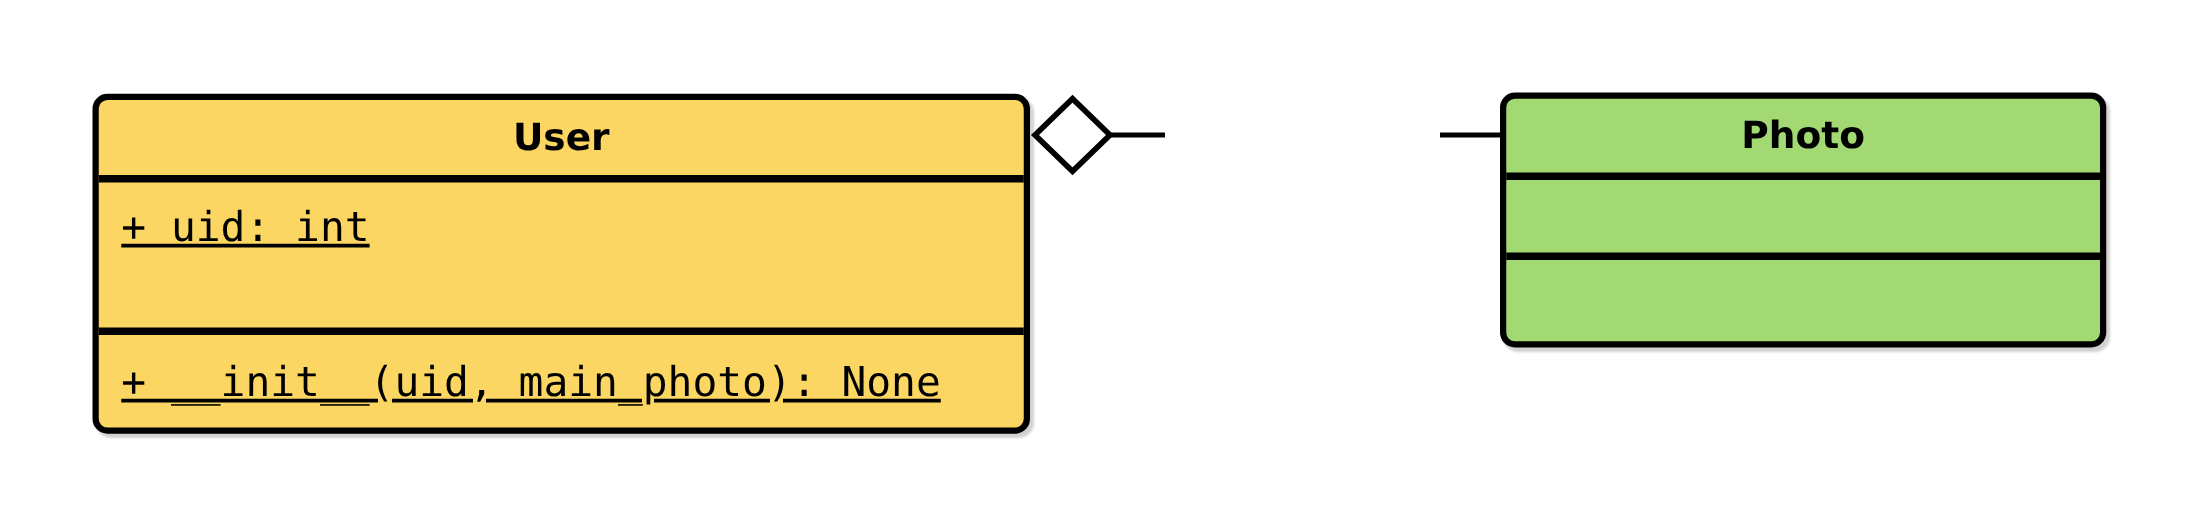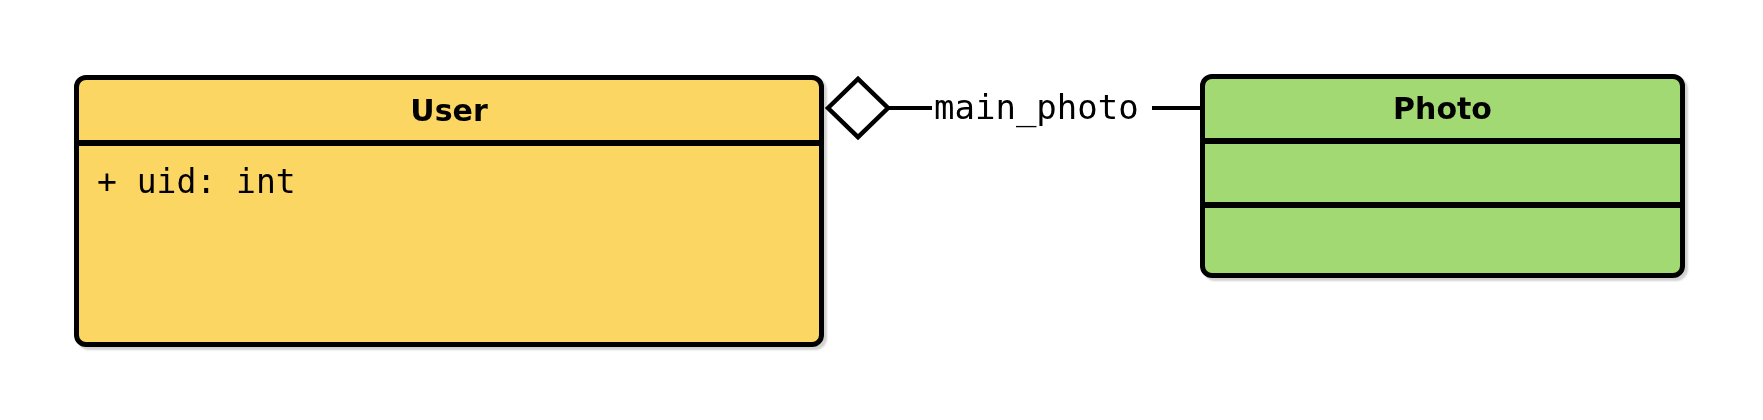--- a/index.html
+++ b/index.html
@@ -52,20 +52,21 @@
   #photo-box  { left: 1200px; top: 74px; width: 485px; height: 204px; }
   #photo-box .class-title  { height: 59px; }
   #photo-box .mid-empty    { height: 64px; }
   #photo-box .bottom-empty { flex: 1; }
 
   .member-line {
     font-size: 33px;
     line-height: 41px;
     color: #000;
     white-space: pre;
+    text-decoration: underline;
   }
   .member-line b {
     font-family: "DejaVu Sans", sans-serif;
     font-weight: bold;
     font-size: 30px;
   }
 
   
   #relationship-svg {
     position: absolute;
@@ -86,29 +87,31 @@
 </head>
 <body>
 
 <div id="canvas" style="background: rgb(255, 255, 255); border-radius: 18px;">
 
   <div id="user-box" class="uml-class" style="background: rgb(252, 214, 98);">
     <div class="compartment class-title">User</div>
     <div class="compartment attributes">
       <div class="member-line"><span>+ uid: int</span><b></b></div>
     </div>
+    <div class="compartment methods">
+      <div class="member-line">+ __init__(uid, main_photo): None</div>
+    </div>
   </div>
 
   <div id="photo-box" class="uml-class" style="background: rgb(162, 217, 114);">
     <div class="compartment class-title">Photo</div>
     <div class="compartment mid-empty"></div>
     <div class="compartment bottom-empty"></div>
   </div>
 
   <svg id="relationship-svg" width="1763" height="420" viewBox="0 0 1763 420">
     <polygon points="828,108 858,79 888,108 858,137" fill="#ffffff" stroke="#000000" stroke-width="4.5"></polygon>
     <line x1="888" y1="108" x2="932" y2="108" stroke="#000000" stroke-width="4"></line>
     <line x1="1152" y1="108" x2="1200" y2="108" stroke="#000000" stroke-width="4"></line>
   </svg>
 
-  <span id="relationship-label">main_photo</span>
 
 </div>
 
 </body></html>

